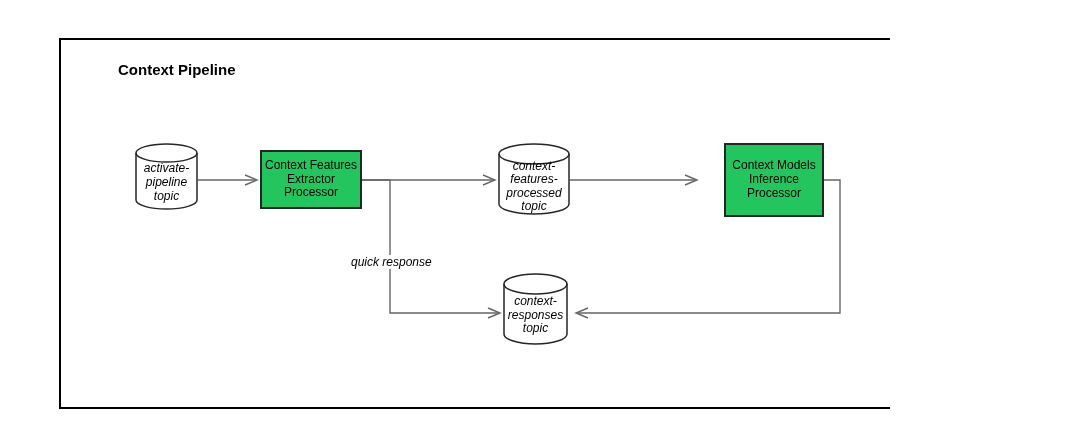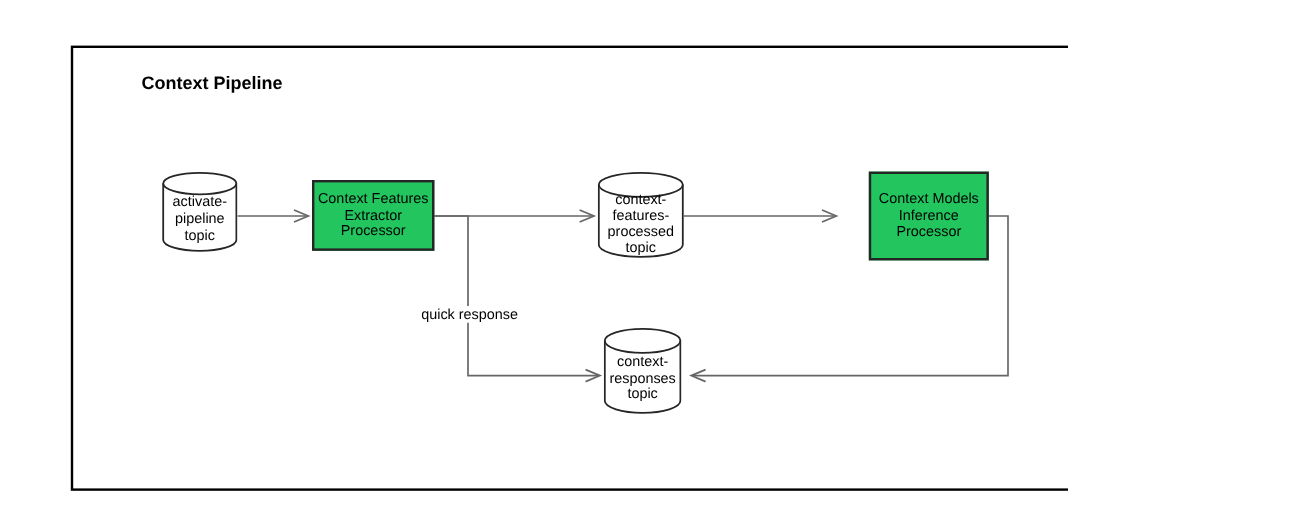--- a/index.html
+++ b/index.html
@@ -69,29 +69,31 @@
   .cylinder svg path {
     fill: #ffffff;
     stroke: var(--color-shape-border, #262626);
     stroke-width: 1.5;
   }
   .cylinder svg path.inner-arc {
     fill: none;
   }
   .cylinder .label {
     padding-top: 13px;
+    font-style: italic;
   }
   .edge-label {
     position: absolute;
     left: 349px; top: 255px;
     background: #ffffff;
     font-size: 12px;
     color: var(--color-text, #000000);
     padding: 0 2px;
     white-space: nowrap;
+    font-style: italic;
   }
 </style>
 </head>
 <body>
 
 <div class="canvas">
 
   <div class="frame"></div>
 
   <div class="title">Context Pipeline</div>

